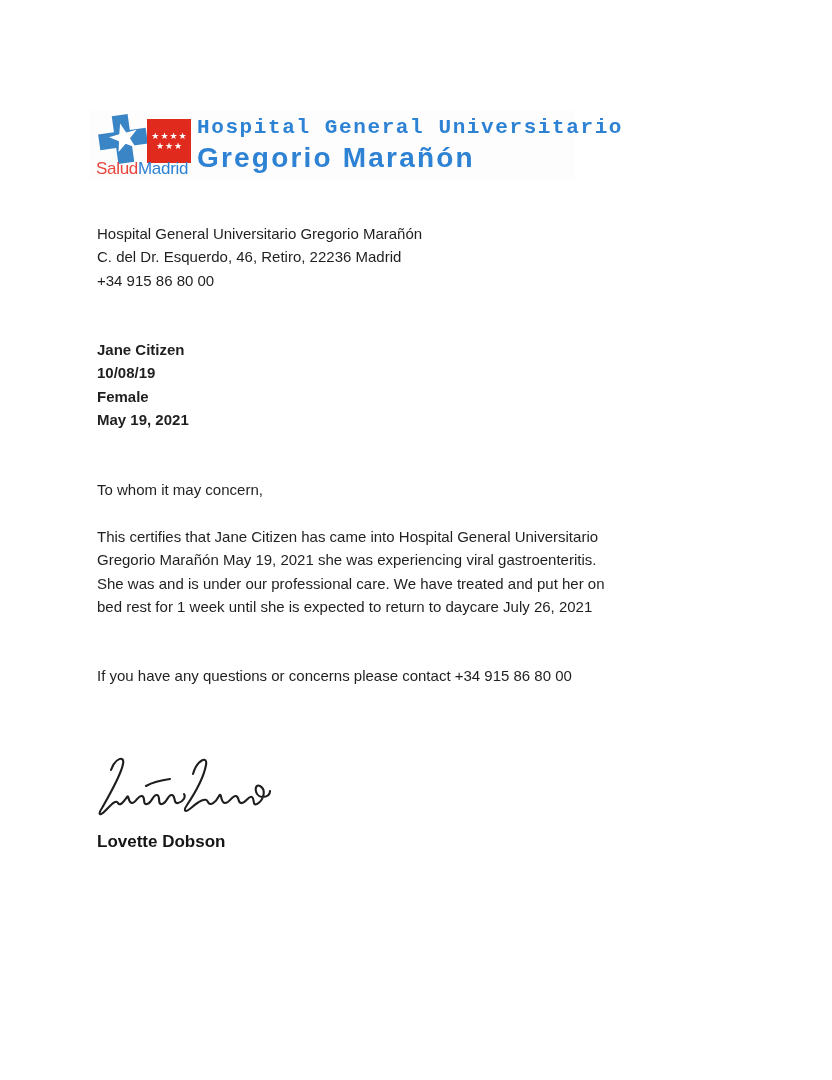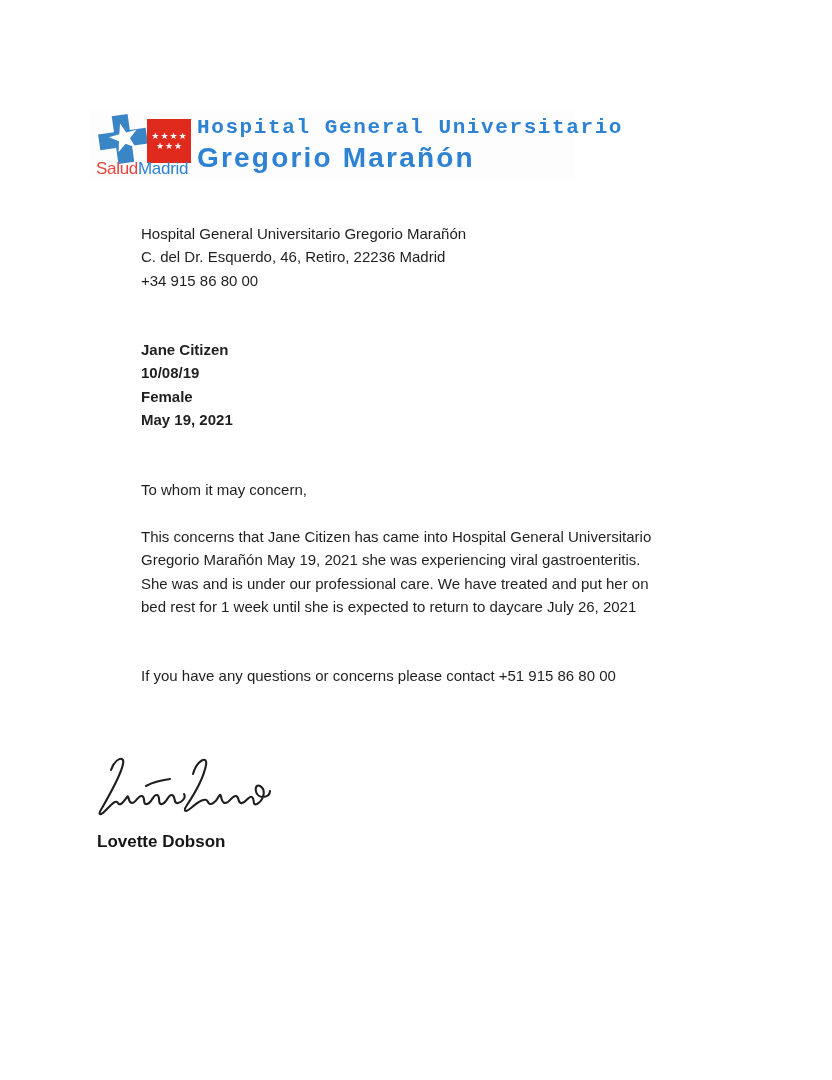--- a/index.html
+++ b/index.html
@@ -61,21 +61,21 @@
     letter-spacing: 1.6px;
     font-family: Liberation Mono, monospace;
   }
   .hospital-line2 {
     font-size: 28px;
     line-height: 34px;
     letter-spacing: 2.2px;
   }
 
   
-  .textline { font-size: 15px; line-height: 23.4px; margin-left: 44px; }
+  .textline { font-size: 15px; line-height: 23.4px; }
   .sender-block  { left: 97px; top: 222px; }
   .patient-block { left: 97px; top: 338px; font-weight: bold; }
   .salutation    { left: 97px; top: 478px; }
   .body-block    { left: 97px; top: 525px; width: 600px; }
   .contact-note  { left: 97px; top: 664px; }
 
   
   .signature-svg { left: 96px; top: 752px; }
   .signature-name {
     left: 97px; top: 830px;
@@ -121,27 +121,27 @@
 <div class="abs patient-block">
   <div class="textline">Jane Citizen</div>
   <div class="textline">10/08/19</div>
   <div class="textline">Female</div>
   <div class="textline">May 19, 2021</div>
 </div>
 
 <div class="abs salutation textline">To whom it may concern,</div>
 
 <div class="abs body-block">
-  <div class="textline">This concerns that Jane Citizen has came into Hospital General Universitario</div>
+  <div class="textline">This certifies that Jane Citizen has came into Hospital General Universitario</div>
   <div class="textline">Gregorio Marañón May 19, 2021 she was experiencing viral gastroenteritis.</div>
   <div class="textline">She was and is under our professional care. We have treated and put her on</div>
   <div class="textline">bed rest for 1 week until she is expected to return to daycare July 26, 2021</div>
 </div>
 
-<div class="abs contact-note textline">If you have any questions or concerns please contact +51 915 86 80 00</div>
+<div class="abs contact-note textline">If you have any questions or concerns please contact +34 915 86 80 00</div>
 
 <svg class="abs signature-svg" width="176" height="70" viewBox="0 0 176 70" xmlns="http://www.w3.org/2000/svg" fill="none" stroke="#1e1e1e" stroke-width="2.1" stroke-linecap="round" stroke-linejoin="round">
 
   <path d="M 15 18 C 19 6 29 3 27 12 C 25 23 14 42 6 56 C 2 62 3 65 9 59
            C 15 53 20 47 22 51 C 24 55 28 49 31 45 C 33 42 32 51 36 51
            C 40 51 42 43 46 44 C 50 45 46 53 51 52 C 56 51 57 42 61 43
            C 65 44 61 53 66 52 C 71 51 72 42 76 43 C 80 44 77 52 82 51
            C 87 50 90 45 88 42"></path>
 
   <path d="M 50 34 C 57 30 66 28 74 27"></path>

